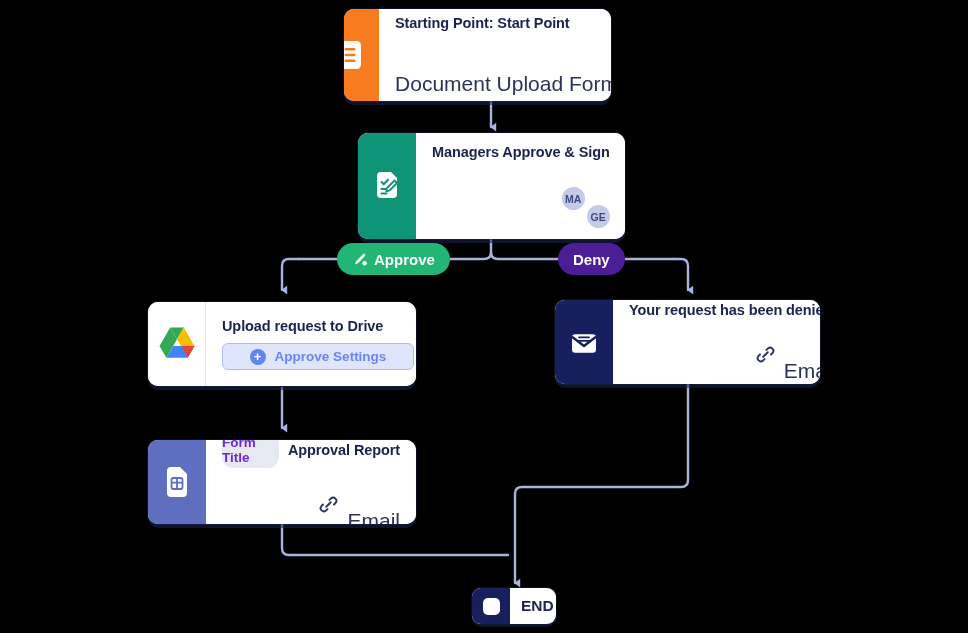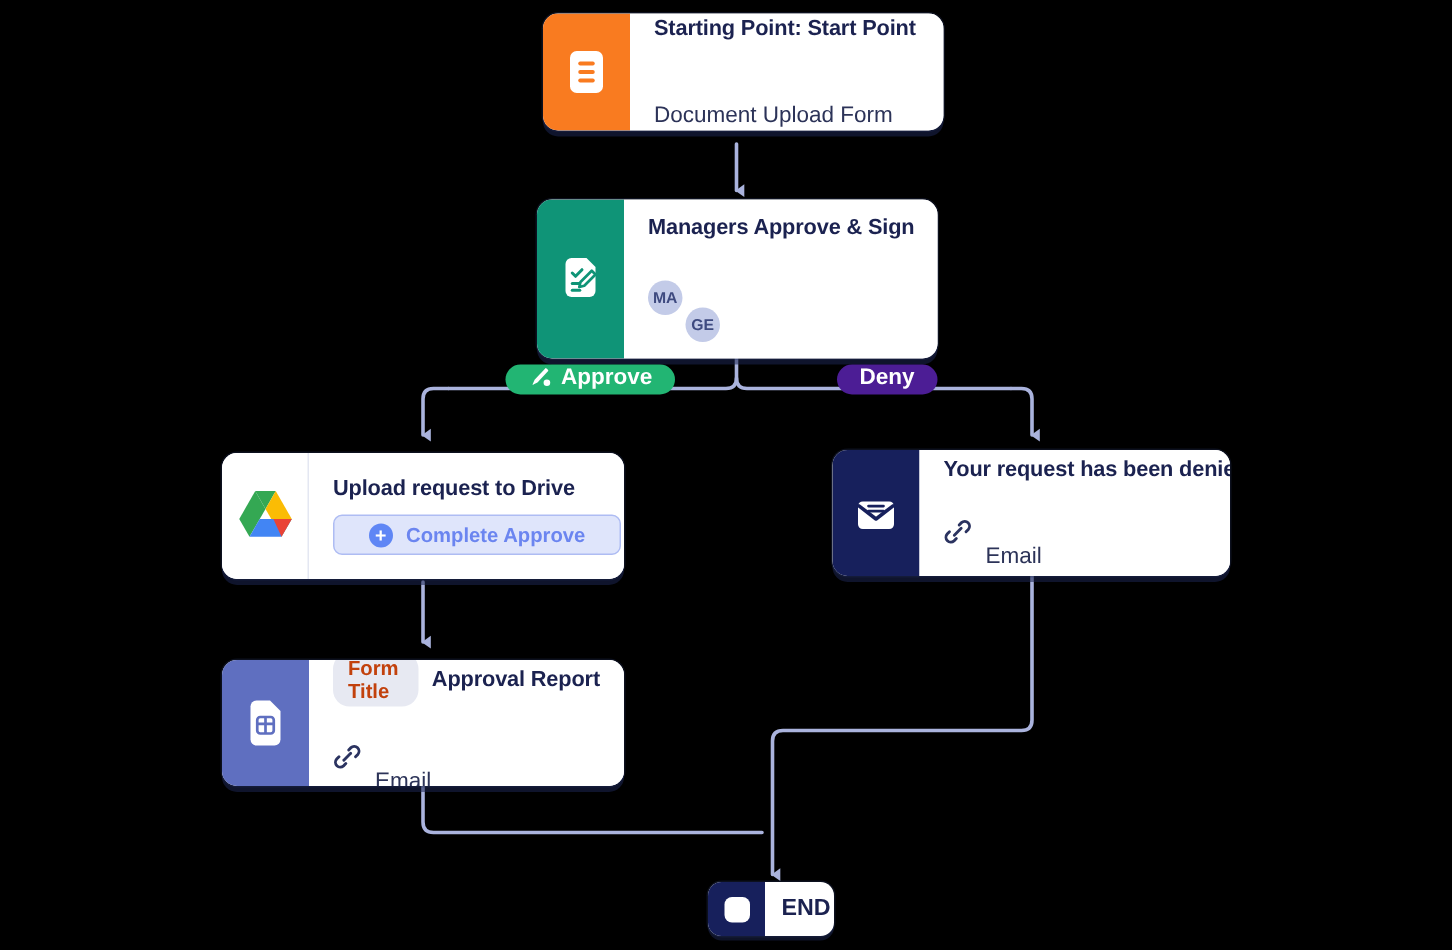--- a/index.html
+++ b/index.html
@@ -45,41 +45,41 @@
   }
   .title {
     font-size: 14.5px;
     font-weight: 700;
     color: #1b २2;
     color: #1b2250;
     letter-spacing: -0.1px;
     white-space: nowrap;
   }
   .subtitle {
-    font-size: 15px;
+    font-size: 21px;
     font-weight: 400;
     color: #2c3358;
     white-space: nowrap;
     margin-top: 32px;
   }
-  .row { display: flex; align-items: center; gap: 9px; }
+  .row { display: flex; align-items: center; gap: 9px; justify-content: flex-end; }
 
   
   .pane-orange { background: #f97b20; }
   .pane-teal   { background: #0f9477; }
   .pane-white  { background: #ffffff; border-right: 1px solid #e4e7f2; }
   .pane-navy   { background: #17205c; }
   .pane-purple { background: #5f6fc0; }
   .pane-end    { background: #17205c; }
 
   
   .pill {
     position: absolute;
-    display: flex; align-items: flex-start; gap: 6px;
-    height: 20px;
+    display: flex; align-items: center; gap: 6px;
+    height: 32px;
     padding: 0 15px;
     border-radius: 16px;
     font-size: 15px;
     font-weight: 600;
     color: #ffffff;
     white-space: nowrap;
   }
   .pill-approve { background: #22b573; }
   .pill-deny    { background: #4c1d95; }
 
@@ -110,24 +110,24 @@
     width: 16px; height: 16px; border-radius: 50%;
     background: #5f86f5;
     display: flex; align-items: center; justify-content: center;
     color: #fff; font-size: 13px; font-weight: 700; line-height: 1;
   }
 
   
   .chip {
     background: #e7e9f2;
     border-radius: 11px;
-    padding: 3px 10px;
+    padding: 3px 0;
     font-size: 13.5px;
     font-weight: 700;
-    color: #c2410c;
+    color: #6d28d9;
   }
 
   
   .end-node {
     position: absolute;
     display: flex; align-items: stretch;
     border-radius: 9px;
     overflow: hidden;
     background: #ffffff;
     box-shadow: 0 3px 0 0 rgba(28,37,80,0.5), 0 0 0 1px rgba(40,52,100,0.3);
@@ -167,21 +167,21 @@
       <path d="M674,259 L681,259 Q688,259 688,266 L688,290" marker-end="url(#ah)"></path>
 
       <path d="M282,388 L282,428" marker-end="url(#ah)"></path>
 
       <path d="M282,524 L282,548 Q282,555 289,555 L508,555"></path>
 
       <path d="M688,383 L688,480 Q688,487 681,487 L522,487 Q515,487 515,494 L515,583" marker-end="url(#ah)"></path>
     </g>
   </svg>
 
-  <div class="node" style="left:362px; top:9px; width:267px; height:78px;justify-content:center;">
+  <div class="node" style="left:344px; top:9px; width:267px; height:92px;justify-content:center;">
     <div class="icon-pane pane-orange">
       <svg class="ico" width="28" height="32" viewBox="0 0 28 32">
         <rect x="3" y="2" width="22" height="28" rx="4.5" fill="#ffffff"></rect>
         <rect x="8.5" y="9" width="11" height="2.6" rx="1.3" fill="#f97b20"></rect>
         <rect x="8.5" y="14.7" width="11" height="2.6" rx="1.3" fill="#f97b20"></rect>
         <rect x="8.5" y="20.4" width="11" height="2.6" rx="1.3" fill="#f97b20"></rect>
       </svg>
     </div>
     <div class="body">
       <div class="title">Starting Point: Start Point</div>
@@ -228,21 +228,21 @@
         <path d="M16.2 2 L24 15.6 L11.8 36.8 L4 23.2 Z" fill="#34a853" opacity="0"></path>
         <path d="M16.2 2 L4 23.2 L11.8 36.8 L24 15.6 Z" fill="#34a853"></path>
         <path d="M11.8 36.8 L36.2 36.8 L44 23.2 L19.6 23.2 Z" fill="#4285f4"></path>
         <path d="M30 23.2 L44 23.2 L36.2 36.8 Z" fill="#ea4335"></path>
       </svg>
     </div>
     <div class="body">
       <div class="title">Upload request to Drive</div>
       <div class="cs-btn">
         <span class="plus-circle">+</span>
-        <span>Complete Approve</span>
+        <span>Approve Settings</span>
       </div>
     </div>
   </div>
 
   <div class="node" style="left:555px; top:300px; width:265px; height:84px;">
     <div class="icon-pane pane-navy">
       <svg class="ico" width="32" height="28" viewBox="0 0 32 28">
         <path d="M4 9.5 a3.2 3.2 0 0 1 3.2 -3.2 h17.6 A3.2 3.2 0 0 1 28 9.5 v12 a3.2 3.2 0 0 1 -3.2 3.2 H7.2 A3.2 3.2 0 0 1 4 21.5 z" fill="#ffffff"></path>
         <path d="M4.6 9.2 L16 18 L27.4 9.2" stroke="#17205c" stroke-width="2.4" fill="none" stroke-linecap="round" stroke-linejoin="round"></path>
         <path d="M11 9.4 h10" stroke="#17205c" stroke-width="1.8" stroke-linecap="round"></path>

